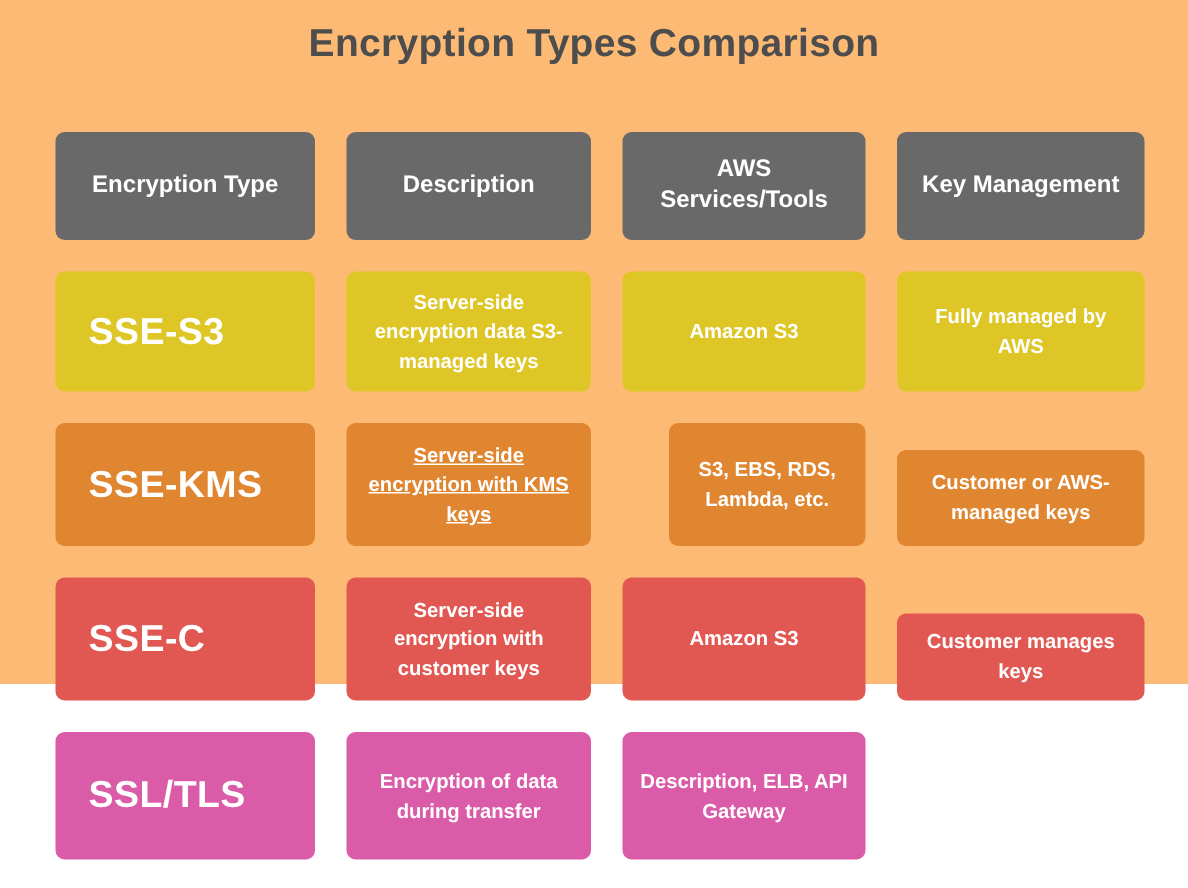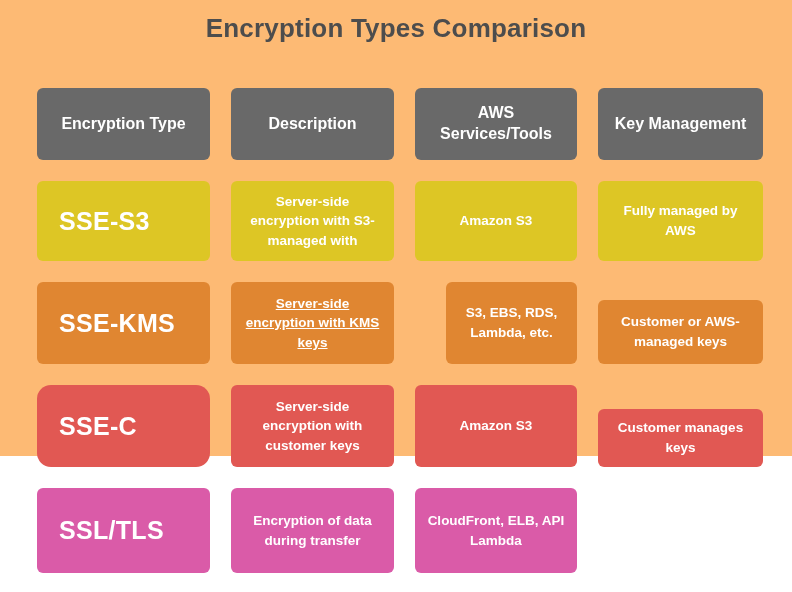--- a/index.html
+++ b/index.html
@@ -77,32 +77,32 @@
   <h1 class="title" style="color: rgb(77, 77, 77);">Encryption Types Comparison</h1>
 
   <div class="grid">
 
     <div class="cell header" style="background-color: rgb(105, 105, 105);">Encryption Type</div>
     <div class="cell header" style="background-color: rgb(105, 105, 105);">Description</div>
     <div class="cell header" style="background-color: rgb(105, 105, 105);">AWS Services/Tools</div>
     <div class="cell header" style="background-color: rgb(105, 105, 105);">Key Management</div>
 
     <div class="cell label" style="background-color: rgb(221, 198, 37);">SSE-S3</div>
-    <div class="cell body" style="background-color: rgb(221, 198, 37);">Server-side encryption with S3-managed with</div>
+    <div class="cell body" style="background-color: rgb(221, 198, 37);">Server-side encryption data S3-managed keys</div>
     <div class="cell body" style="background-color: rgb(221, 198, 37);">Amazon S3</div>
     <div class="cell body" style="background-color: rgb(221, 198, 37);">Fully managed by AWS</div>
 
     <div class="cell label" style="background-color: rgb(224, 134, 49);">SSE-KMS</div>
     <div class="cell body" style="background-color: rgb(224, 134, 49); text-decoration: underline;">Server-side encryption with KMS keys</div>
     <div class="cell body" style="background-color: rgb(224, 134, 49); margin-left: 31px;">S3, EBS, RDS, Lambda, etc.</div>
     <div class="cell body" style="background-color: rgb(224, 134, 49); margin-top: 18px;">Customer or AWS-managed keys</div>
 
-    <div class="cell label" style="background-color: rgb(225, 88, 83); border-radius: 14px;">SSE-C</div>
+    <div class="cell label" style="background-color: rgb(225, 88, 83);">SSE-C</div>
     <div class="cell body" style="background-color: rgb(225, 88, 83);">Server-side encryption with customer keys</div>
     <div class="cell body" style="background-color: rgb(225, 88, 83);">Amazon S3</div>
     <div class="cell body" style="background-color: rgb(225, 88, 83); margin-top: 24px;">Customer manages keys</div>
 
     <div class="cell label" style="background-color: rgb(218, 91, 168);">SSL/TLS</div>
     <div class="cell body" style="background-color: rgb(218, 91, 168);">Encryption of data during transfer</div>
-    <div class="cell body" style="background-color: rgb(218, 91, 168);">CloudFront, ELB, API Lambda</div>
+    <div class="cell body" style="background-color: rgb(218, 91, 168);">Description, ELB, API Gateway</div>
 
   </div>
 </div>
 
 </body></html>

